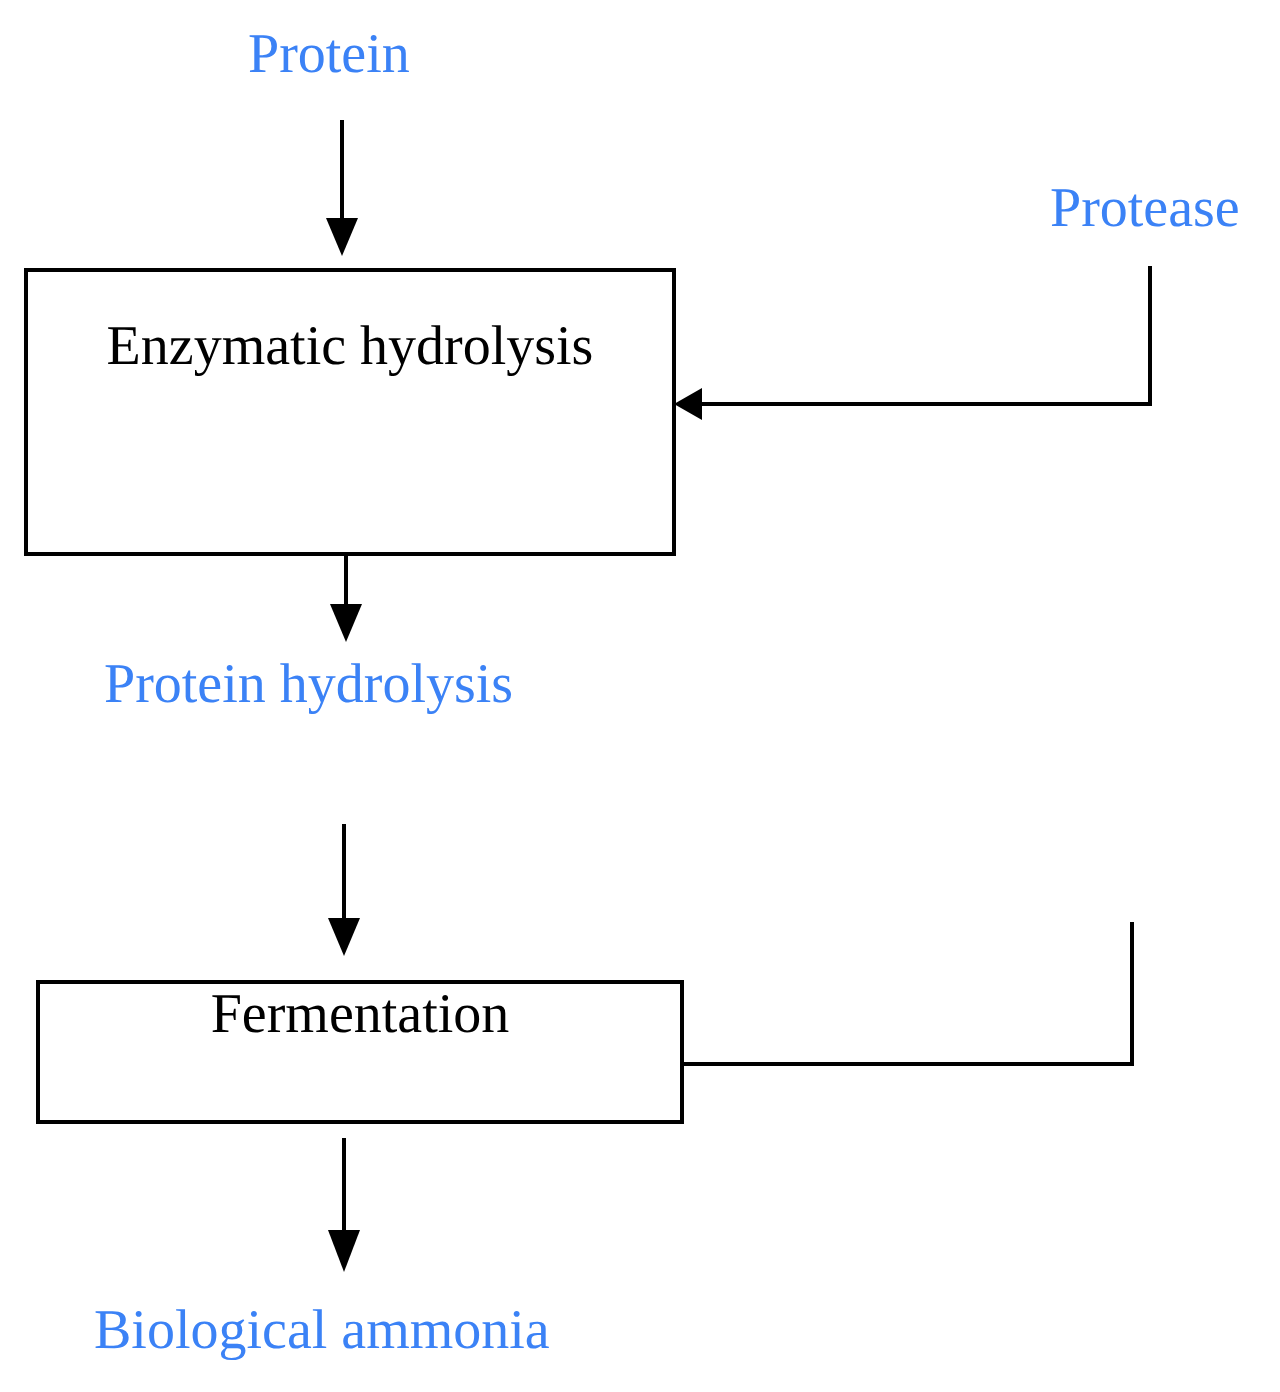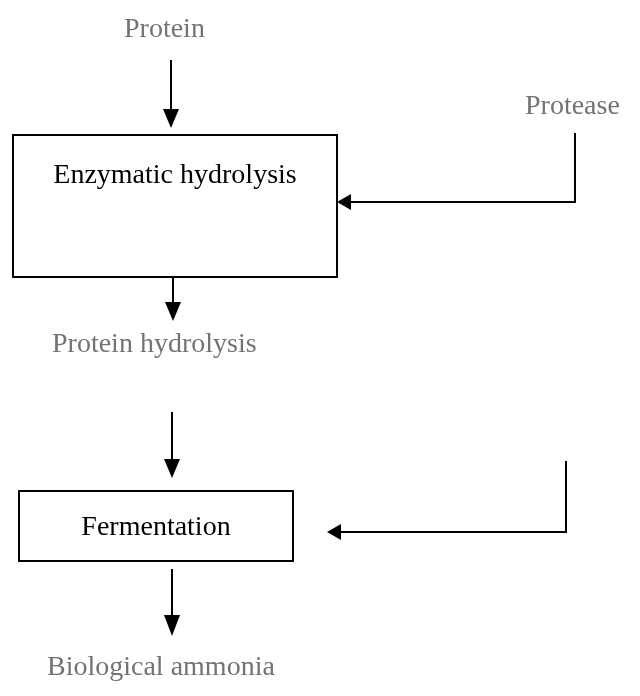--- a/index.html
+++ b/index.html
@@ -21,21 +21,21 @@
     left: 0;
     top: 0;
     width: 640px;
     height: 696px;
   }
   .node-label {
     position: absolute;
     font-size: 28px;
     line-height: 32px;
     white-space: nowrap;
-    color: #737373;
+    color: #3b82f6;
   }
   .label-protein        { left: 124px; top: 12px; }
   .label-protease       { left: 525px; top: 89px; text-align: center; }
   .label-hydrolysate    { left: 52px;  top: 327px; }
   .label-habs           { left: 546px; top: 405px; }
   .label-ammonia        { left: 47px;  top: 650px; }
   .process-box {
     position: absolute;
     border: 2px solid #000000;
     background: #ffffff;
@@ -47,24 +47,23 @@
   .box-hydrolysis {
     left: 12px;
     top: 134px;
     width: 326px;
     height: 144px;
     padding-top: 22px;
   }
   .box-fermentation {
     left: 18px;
     top: 490px;
-    width: 276px;
+    width: 324px;
     height: 72px;
     display: flex;
-    align-items: center;
     justify-content: center;
   }
   .stroke {
     stroke: #000000;
     stroke-width: 2;
     fill: none;
   }
   .arrowhead {
     fill: #000000;
     stroke: none;

